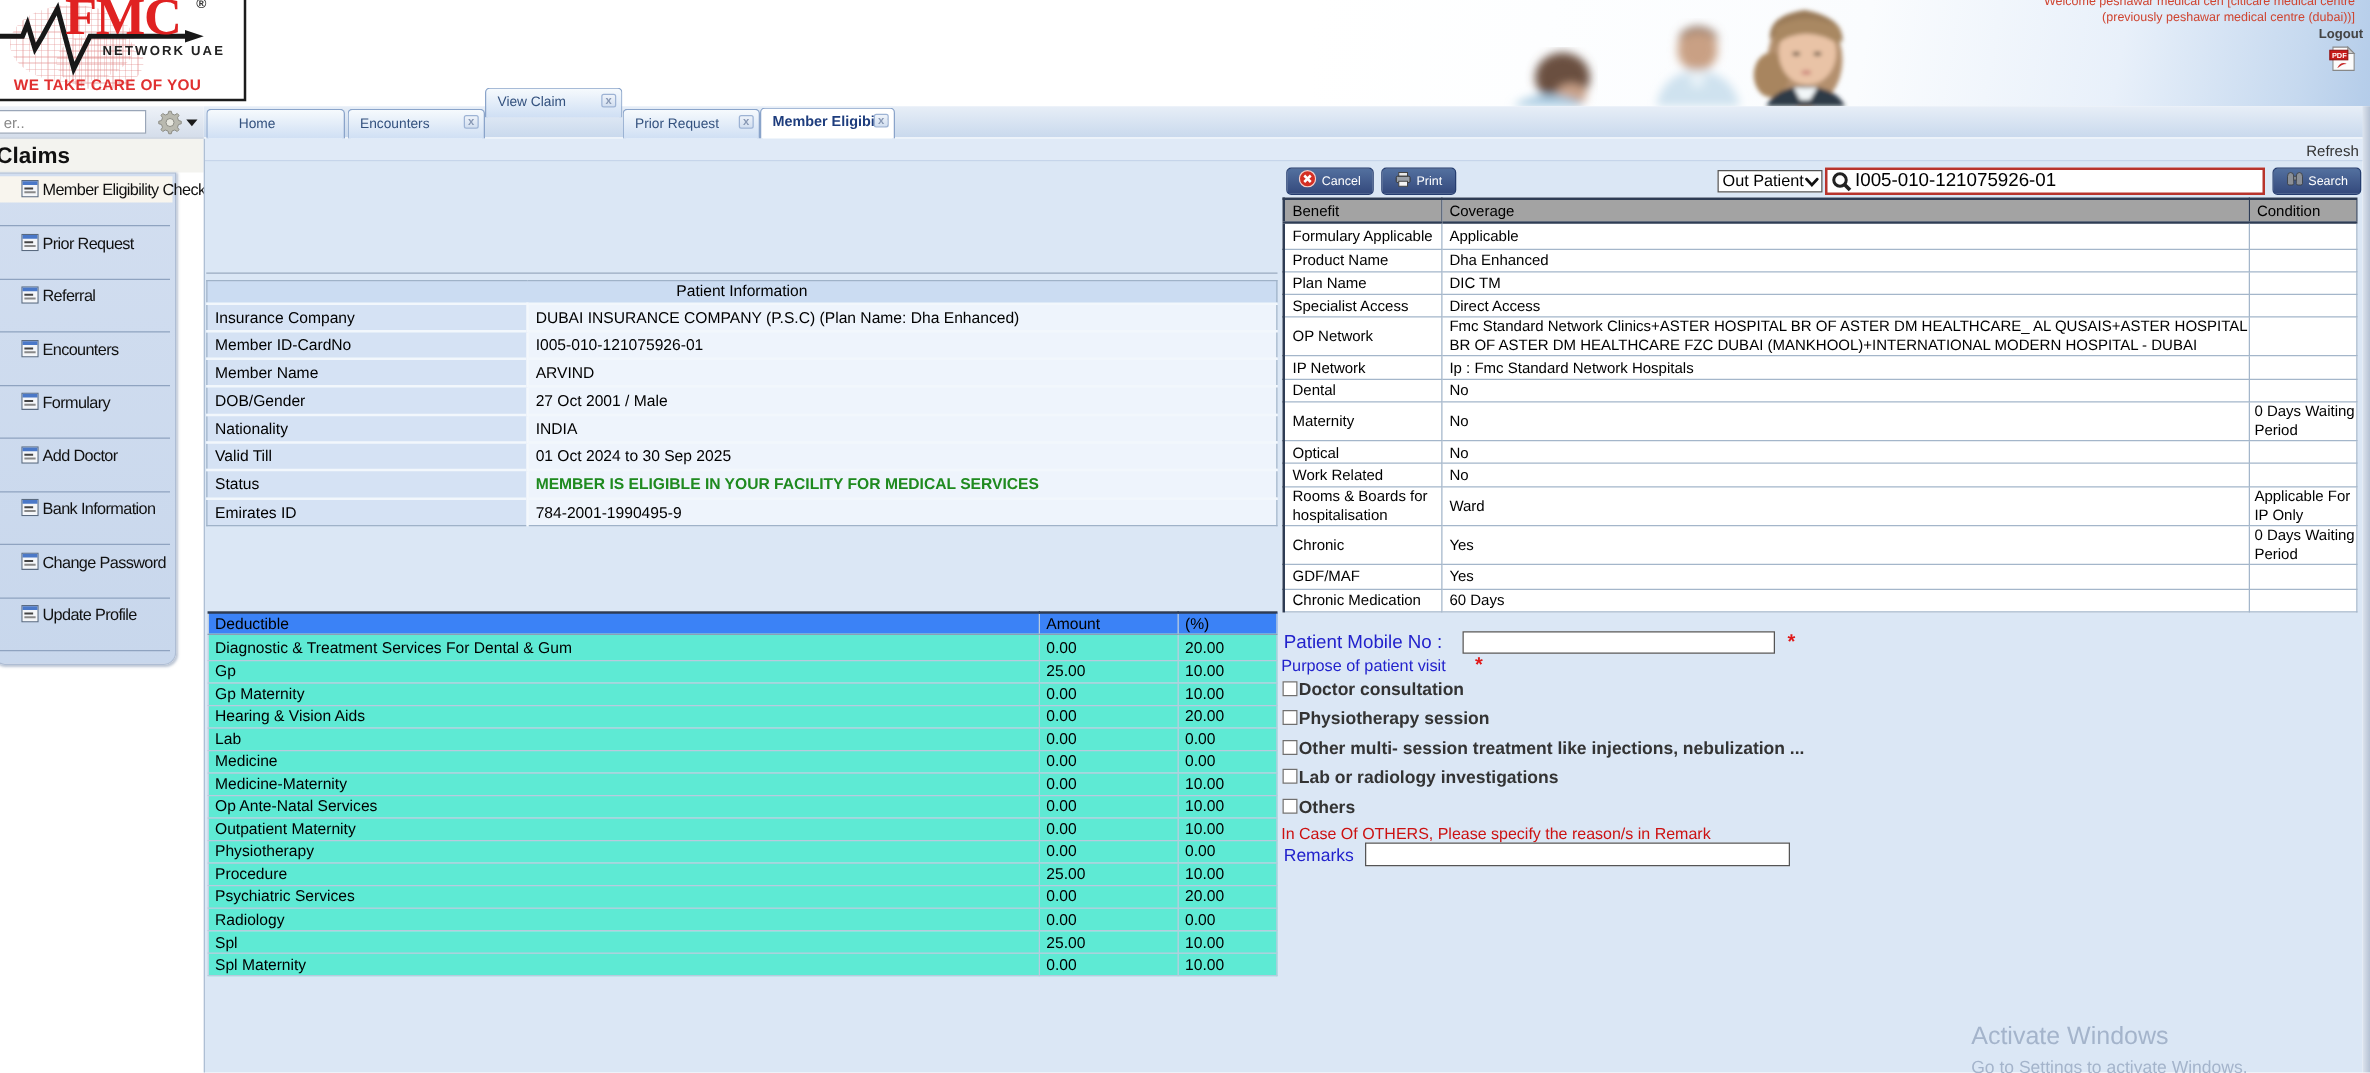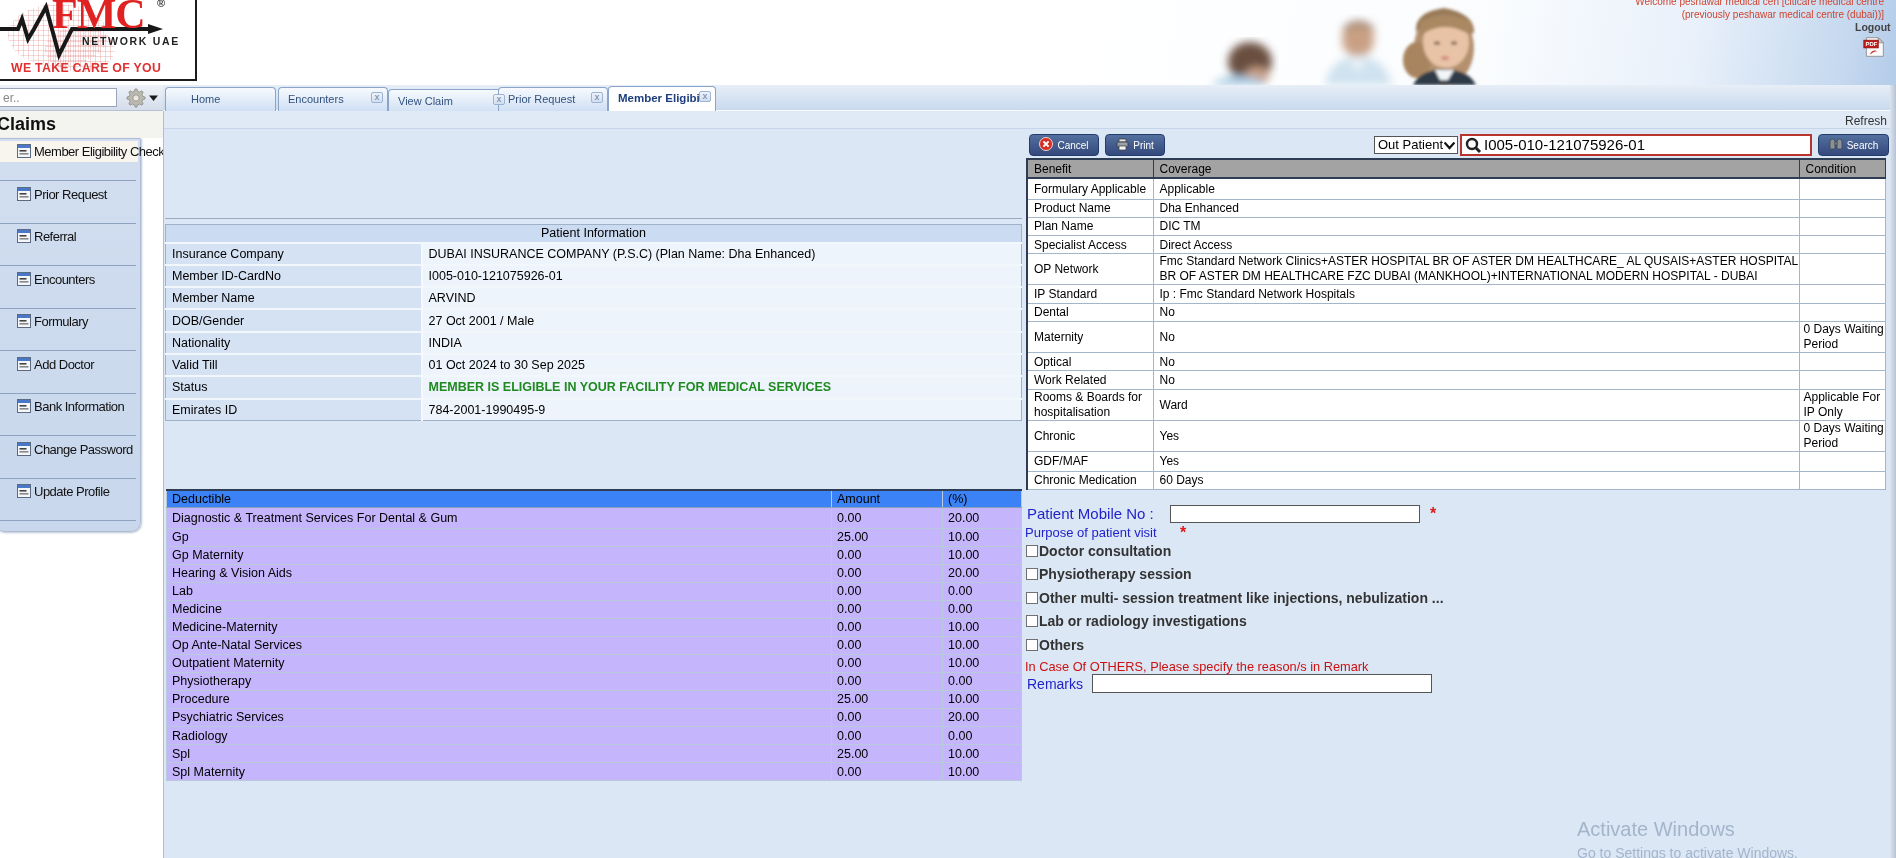--- a/index.html
+++ b/index.html
@@ -46,21 +46,21 @@
 
 table { border-collapse:collapse; }
 #ptable { position:absolute; left:165px; top:224px; width:857px; background:#d5e2f4; border:1px solid #9fb2c8; }
 #ptable td { font-size:12.5px; color:#000; padding:0 0 0 6px; height:22.3px; border-top:2px solid #f2f7fc; }
 #ptable .hdr td { background:#cbdcf2; text-align:center; height:18px; padding:0; border-top:none; }
 #ptable td.l { width:256px; background:#d5e2f4; border-right:2px solid #f4f8fc; }
 #ptable td.v { background:#eef4fc; }
 #ptable .green { color:#1f8a1f; font-weight:bold; }
 
 #dtable { position:absolute; left:166px; top:489px; width:856px; background:#fff; border:1px solid #8d9fb4; border-top:2px solid #2e3c54; }
-#dtable td { font-size:12.5px; color:#000; padding:0 0 0 5px; height:18.05px; border:1px solid #b9cadd; background:#c4b5fd; }
+#dtable td { font-size:12.5px; color:#000; padding:0 0 0 5px; height:18.05px; border:1px solid #b9cadd; background:#5eead4; }
 #dtable .hdr td { background:#3b82f6; height:17px; border-bottom:1px solid #8d9fb4; }
 
 #btable { position:absolute; left:1026px; top:158px; width:860px; background:#fff; border:1px solid #5a6a80; border-top:2px solid #2e3c54; border-left:2px solid #2e3c54; table-layout:fixed; }
 #btable td { font-size:12px; color:#000; padding:0 0 0 6px; height:18.3px; border:1px solid #a4b6ca; background:#fff; vertical-align:middle; white-space:nowrap; overflow:hidden;}
 #btable td.wrap { white-space:normal; line-height:15px; padding-top:0; padding-bottom:0; }
 #btable td.cond { padding-left:4px; }
 #btable .hdr td { background:#a3a3a3; height:19px; border-bottom:2px solid #2e3c54; border-right:1px solid #2e3c54; }
 
 .btn { position:absolute; height:22px; border:1px solid #253c6e; border-radius:4px; background:linear-gradient(#53709f,#34497c);
   color:#fff; font-size:10px; line-height:21px; text-align:center; }
@@ -134,21 +134,21 @@
   <path d="M4 2 h14 l6 6 v16 h-20 z" fill="#fbfbfb" stroke="#888" stroke-width="1"></path>
   <path d="M18 2 l6 6 h-6 z" fill="#ccc" stroke="#888" stroke-width="1"></path>
   <rect x="1" y="5" width="17" height="9" fill="#c61a1a" stroke="#901010"></rect>
   <text x="3" y="12" font-size="7" fill="#fff" font-weight="bold">PDF</text>
   <path d="M8 22 c2 -5 6 -6 9 -4 c-4 0 -6 2 -9 4z" fill="#c62a2a"></path>
 </svg>
 
 <div id="tabstrip"></div>
 <div class="tab" style="left: 165px; width: 111px; padding-left: 25px; top: 87px; position: absolute;">Home</div>
 <div class="tab" style="left: 278px; width: 110px; top: 87px; position: absolute;">Encounters<span class="x">x</span></div>
-<div class="tab" style="left: 388px; width: 122px; top: 89px; position: absolute;">View Claim<span class="x">x</span></div>
+<div class="tab" style="left: 388px; width: 110px; top: 70px; position: absolute;">View Claim<span class="x">x</span></div>
 <div class="tab" style="left: 498px; width: 110px; top: 87px; position: absolute;">Prior Request<span class="x">x</span></div>
 <div class="tab active" style="left: 608px; width: 108px; top: 86px; position: absolute;">Member Eligibilit<span class="x">x</span></div>
 
 <div id="side-toolbar">
   <div id="side-filter">
       <span style="position:absolute;left:32px;top:1px;">er..</span>
     </div>
   <svg width="34" height="22" viewBox="0 0 34 22" style="position:absolute;left:125px;top:2px">
     <g fill="#b9b9af" stroke="#8d8d85" stroke-width="0.8">
       <path d="M10 2 L12 2 L12.6 4.2 L14.8 5 L16.8 3.8 L18.2 5.2 L17 7.2 L17.8 9.4 L20 10 L20 12 L17.8 12.6 L17 14.8 L18.2 16.8 L16.8 18.2 L14.8 17 L12.6 17.8 L12 20 L10 20 L9.4 17.8 L7.2 17 L5.2 18.2 L3.8 16.8 L5 14.8 L4.2 12.6 L2 12 L2 10 L4.2 9.4 L5 7.2 L3.8 5.2 L5.2 3.8 L7.2 5 L9.4 4.2 Z"></path>
@@ -418,21 +418,21 @@
         <td>Specialist Access</td>
         <td>Direct Access</td>
         <td></td>
       </tr>
   <tr>
         <td>OP Network</td>
         <td class="wrap">Fmc Standard Network Clinics+ASTER HOSPITAL BR OF ASTER DM HEALTHCARE_ AL QUSAIS+ASTER HOSPITAL BR OF ASTER DM HEALTHCARE FZC DUBAI (MANKHOOL)+INTERNATIONAL MODERN HOSPITAL - DUBAI</td>
         <td></td>
       </tr>
   <tr>
-        <td>IP Standard</td>
+        <td>IP Network</td>
         <td>Ip : Fmc Standard Network Hospitals</td>
         <td></td>
       </tr>
   <tr>
         <td>Dental</td>
         <td>No</td>
         <td></td>
       </tr>
   <tr>
         <td>Maternity</td>

